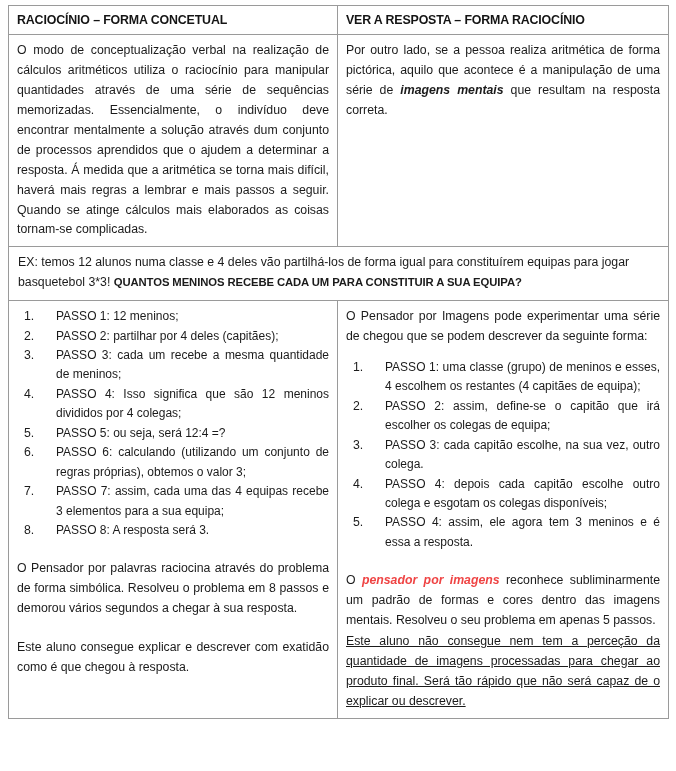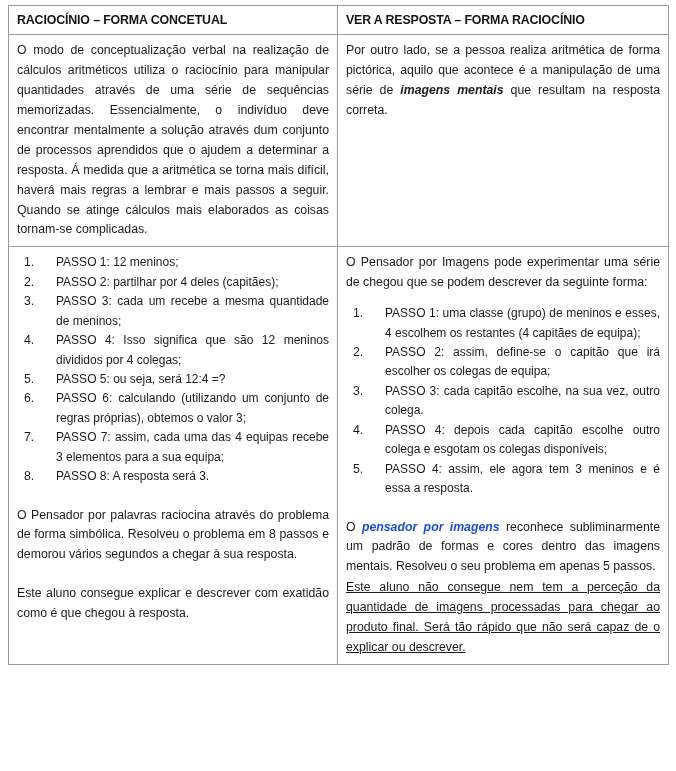--- a/index.html
+++ b/index.html
@@ -59,21 +59,21 @@
     margin: 0 0 0 0;
     color: #1b1b1b;
     hyphens: none;
   }
   .para + .para { margin-top: 1px; text-decoration: underline; }
 
   .spacer-line { height: 19px; }
 
   b.bi { font-weight: bold; font-style: italic; }
   .redbi {
-    color: #1d4ed8;
+    color: #ef4444;
     font-weight: bold;
     font-style: italic;
   }
 
   
   .ex-cell { padding: 6px 9px 7px 9px !important; }
   .ex-para {
     font-size: 12.3px;
     line-height: 1.62;
     text-align: left;
@@ -136,20 +136,25 @@
 
       <tr>
         <td>
           <p class="para">O modo de conceptualização verbal na realização de cálculos aritméticos utiliza o raciocínio para manipular quantidades através de uma série de sequências memorizadas. Essencialmente, o indivíduo deve encontrar mentalmente a solução através dum conjunto de processos aprendidos que o ajudem a determinar a resposta. Á medida que a aritmética se torna mais difícil, haverá mais regras a lembrar e mais passos a seguir. Quando se atinge cálculos mais elaborados as coisas tornam-se complicadas.</p>
         </td>
         <td>
           <p class="para"><span>Por outro lado, se a pessoa realiza aritmética de forma pictórica, aquilo que acontece é a manipulação de uma série de </span><b class="bi">imagens mentais</b><span> que resultam na resposta correta.</span></p>
         </td>
       </tr>
 
+      <tr>
+        <td class="ex-cell" colspan="2">
+          <p class="ex-para"><span>EX: temos 12 alunos numa classe e 4 deles vão partilhá-los de forma igual para constituírem equipas para jogar basquetebol 3*3! </span><span class="ex-q">QUANTOS MENINOS RECEBE CADA UM PARA CONSTITUIR A SUA EQUIPA?</span></p>
+        </td>
+      </tr>
 
       <tr>
         <td>
           <ol class="steps">
             <li>PASSO 1: 12 meninos;</li>
             <li>PASSO 2: partilhar por 4 deles (capitães);</li>
             <li>PASSO 3: cada um recebe a mesma quantidade de meninos;</li>
             <li>PASSO 4: Isso significa que são 12 meninos divididos por 4 colegas;</li>
             <li>PASSO 5: ou seja, será 12:4 =?</li>
             <li>PASSO 6: calculando (utilizando um conjunto de regras próprias), obtemos o valor 3;</li>

